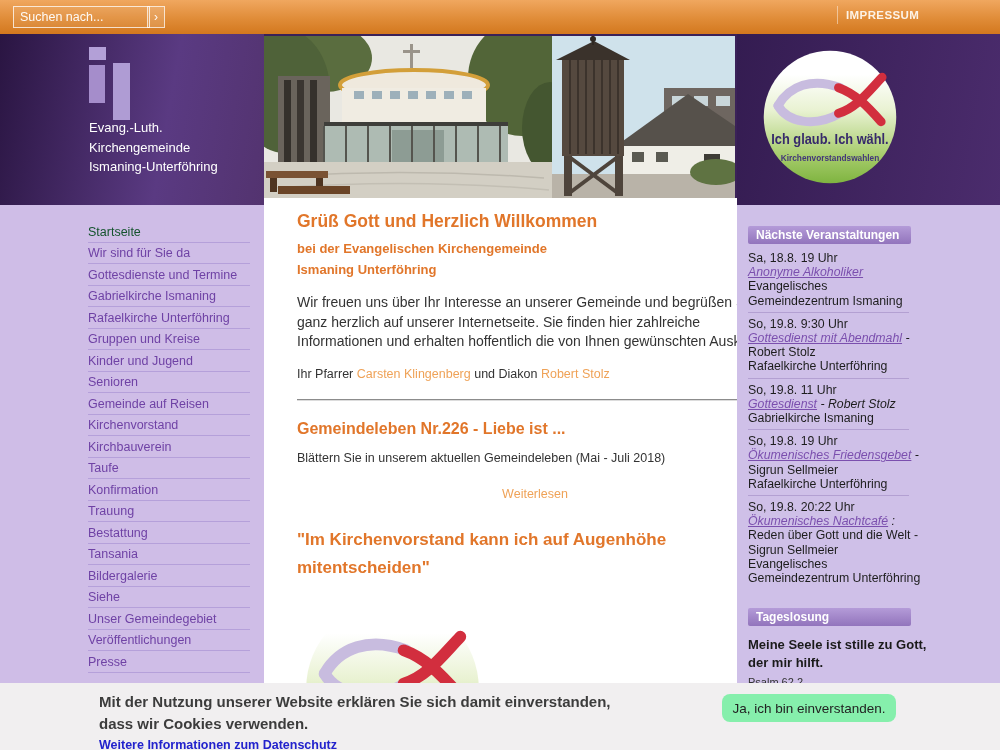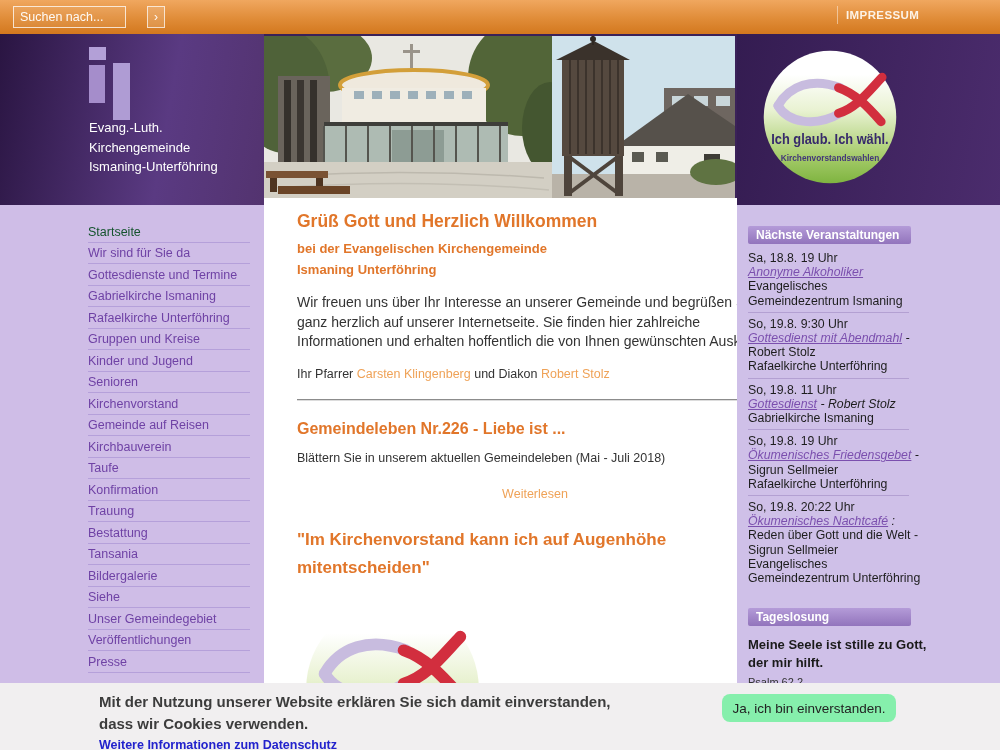--- a/index.html
+++ b/index.html
@@ -4,21 +4,21 @@
 <style>
   * { box-sizing: border-box; }
   html,body { margin:0; padding:0; }
   body {
     width:1000px; height:750px; position:relative; overflow:hidden;
     font-family:"Liberation Sans", sans-serif; background:#fff;
   }
   
   .topbar { position:absolute; left:0; top:0; width:1000px; height:34px;
     background:linear-gradient(180deg,#f0a75f 0%,#e08c38 55%,#d3781e 100%); z-index:5; }
-  .search-input { position:absolute; left:13px; top:6px; width:113px; height:22px;
+  .search-input { position:absolute; left:13px; top:6px; width:137px; height:22px;
     border:1px solid rgba(255,255,255,.75); background:rgba(255,255,255,.07);
     color:#fff; font-size:12.5px; padding:6px 6px; font-family:"Liberation Sans",sans-serif; }
   .search-input::placeholder { color:rgba(255,255,255,.95); opacity:1; }
   .search-btn { position:absolute; left:147px; top:6px; width:18px; height:22px;
     border:1px solid rgba(255,255,255,.7); background:rgba(255,255,255,.14);
     color:rgba(255,255,255,.95); font-size:12px; line-height:18px; text-align:center;
     padding:0; cursor:pointer; font-family:"Liberation Sans",sans-serif; }
   .topbar-divider { position:absolute; left:837px; top:6px; width:1px; height:18px;
     background:rgba(255,255,255,.45); }
   .impressum { position:absolute; left:846px; top:9px; color:#fdf3e7; font-weight:bold;
@@ -122,22 +122,22 @@
 <div class="left-nav">
   <ul class="nav-list" id="nav-list">
       <li class="nav-item active">Startseite</li>
       <li class="nav-item">Wir sind für Sie da</li>
       <li class="nav-item">Gottesdienste und Termine</li>
       <li class="nav-item">Gabrielkirche Ismaning</li>
       <li class="nav-item">Rafaelkirche Unterföhring</li>
       <li class="nav-item">Gruppen und Kreise</li>
       <li class="nav-item">Kinder und Jugend</li>
       <li class="nav-item">Senioren</li>
+      <li class="nav-item">Gemeinde auf Reisen</li>
       <li class="nav-item">Kirchenvorstand</li>
-      <li class="nav-item">Gemeinde auf Reisen</li>
       <li class="nav-item">Kirchbauverein</li>
       <li class="nav-item">Taufe</li>
       <li class="nav-item">Konfirmation</li>
       <li class="nav-item">Trauung</li>
       <li class="nav-item">Bestattung</li>
       <li class="nav-item">Tansania</li>
       <li class="nav-item">Bildergalerie</li>
       <li class="nav-item">Siehe</li>
       <li class="nav-item">Unser Gemeindegebiet</li>
       <li class="nav-item">Veröffentlichungen</li>

